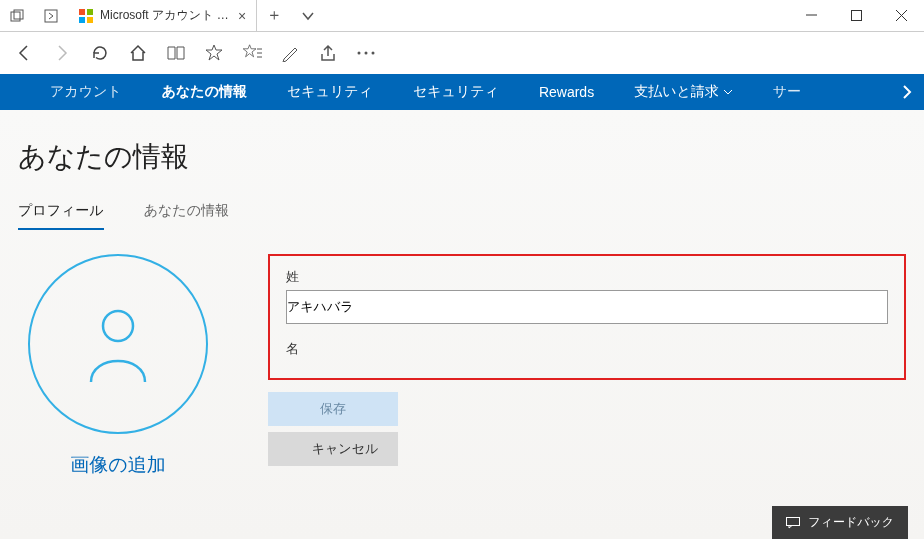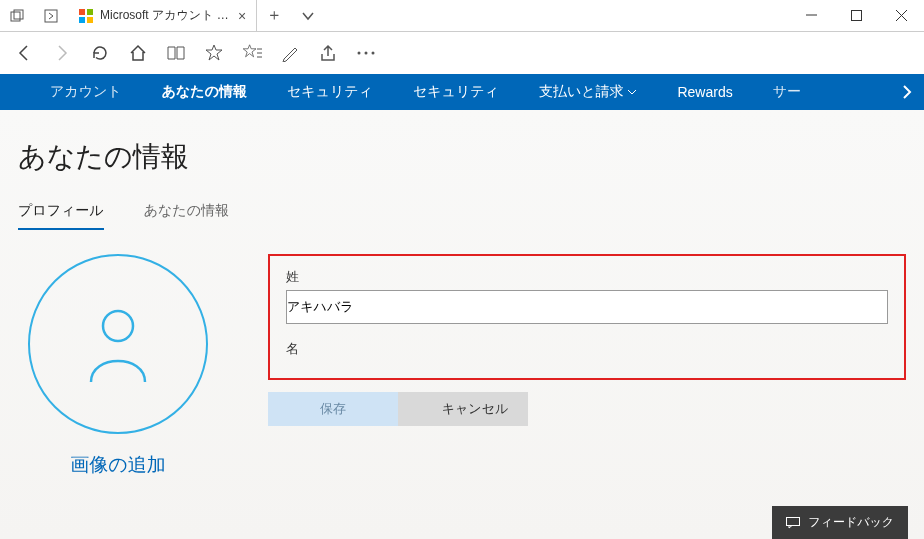--- a/index.html
+++ b/index.html
@@ -44,21 +44,21 @@
 .avatar-col { width:200px; text-align:center; }
 .avatar-ring { width:180px; height:180px; border:2px solid #33b0e5; border-radius:50%; display:flex; align-items:center; justify-content:center; margin:0 auto 18px; }
 .avatar-link { color:#0067b8; font-size:19px; }
 
 .form-col { flex:1; }
 .highlight { border:2px solid #e02020; padding:12px 16px 16px 16px; margin-bottom:12px; }
 .field-label { font-size:13px; color:#333; margin-bottom:4px; }
 .text-input { width:100%; height:34px; border:1px solid #999; padding:0 0; font-size:13px; background:#fff; }
 .field + .field { margin-top:16px; }
 
-.btn-row { display:flex; margin-top:6px; }
+.btn-row { display:flex; gap:6px; margin-top:6px;flex-direction:column; }
 .btn { width:130px; height:34px; font-size:13px; border:none; cursor:pointer; }
 .btn-save { background:#cfe3f5; color:#6a8aa5; }
 .btn-cancel { background:#d9d9d9; color:#333;padding-left:24px; }
 
 .feedback { position:absolute; right:16px; bottom:0; background:#3b3b3b; color:#fff; font-size:12px; padding:8px 14px; display:flex; align-items:center; gap:8px; }
 
 svg { display:block; }
 </style>
 </head>
 <body>
@@ -169,24 +169,24 @@
         <circle cx="16" cy="2" r="1.5" fill="#555"></circle>
       </svg>
   </div>
 </div>
 
 <div class="sitenav">
   <div class="nav-item cut">アカウント</div>
   <div class="nav-item on">あなたの情報</div>
   <div class="nav-item">セキュリティ</div>
   <div class="nav-item">セキュリティ</div>
+  <div class="nav-item">Rewards</div>
   <div class="nav-item"><span>支払いと請求</span>&nbsp;<svg width="10" height="10" viewBox="0 0 10 10">
         <path d="M1 3 L5 7 L9 3" fill="none" stroke="#fff"></path>
       </svg></div>
-  <div class="nav-item">Rewards</div>
   <div class="nav-item cut">サー</div>
   <span class="nav-chevron">
     <svg width="10" height="14" viewBox="0 0 10 14">
         <path d="M2 1 L8 7 L2 13" fill="none" stroke="#fff" stroke-width="2"></path>
       </svg>
   </span>
 </div>
 
 <div class="page">
   <div class="page-title">あなたの情報</div>

